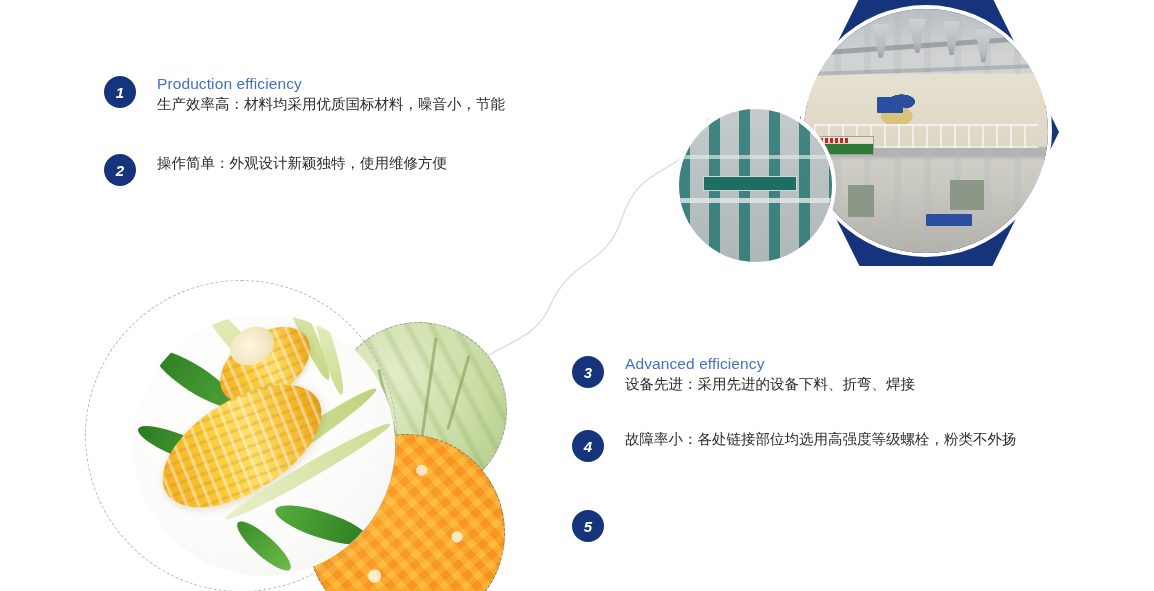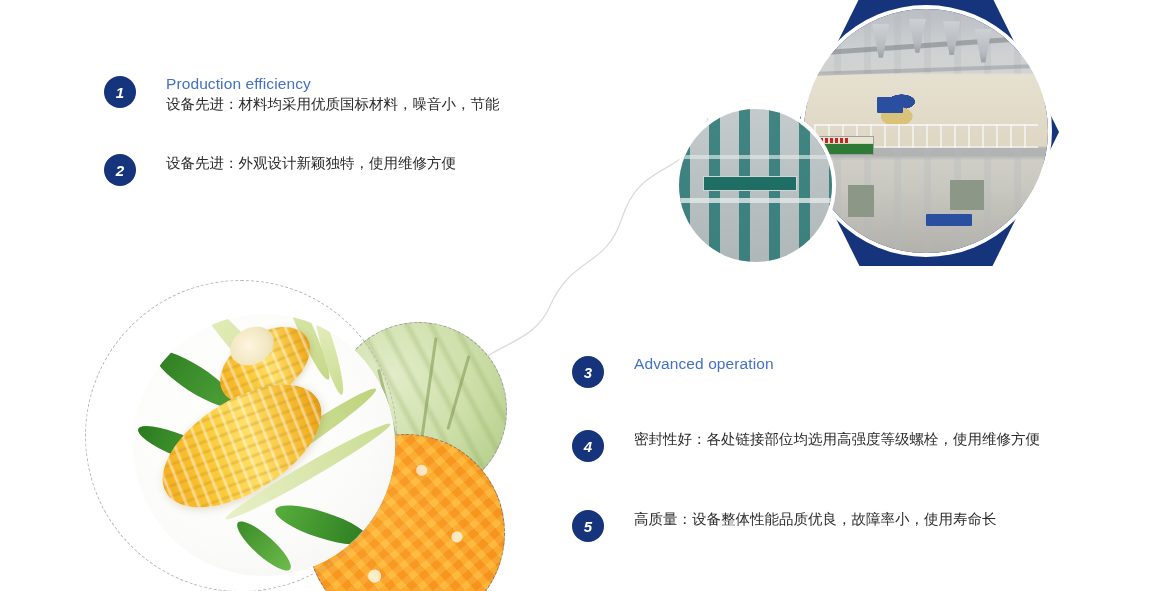--- a/index.html
+++ b/index.html
@@ -35,21 +35,21 @@
     font-size: 15px;
     font-style: italic;
     font-weight: bold;
     display: flex;
     align-items: center;
     justify-content: center;
     line-height: 1;
     margin-top: 2px;
   }
   .feature-text {
-    margin-left: 30px;
+    margin-left: 21px;
     white-space: nowrap;
   }
   .feature-title {
     color: #4471c4;
     font-size: 15.5px;
     line-height: 19px;
     letter-spacing: .1px;
   }
   .feature-desc {
     color: #2b2b2b;
@@ -373,45 +373,45 @@
       <span class="husk husk-pale3"></span>
       <span class="husk husk-dark3"></span>
       <span class="husk husk-dark4"></span>
     </div>
   </div>
 
   <div class="feature f1">
     <div class="badge">1</div>
     <div class="feature-text">
       <div class="feature-title">Production efficiency</div>
-      <div class="feature-desc">设备先进：材料均采用优质国标材料，噪音小，节能</div>
+      <div class="feature-desc">生产效率高：材料均采用优质国标材料，噪音小，节能</div>
     </div>
   </div>
 
   <div class="feature f2">
     <div class="badge">2</div>
     <div class="feature-text">
-      <div class="feature-desc">设备先进：外观设计新颖独特，使用维修方便</div>
+      <div class="feature-desc">操作简单：外观设计新颖独特，使用维修方便</div>
     </div>
   </div>
 
   <div class="feature f3">
     <div class="badge">3</div>
     <div class="feature-text">
-      <div class="feature-title">Advanced operation</div>
+      <div class="feature-title">Advanced efficiency</div>
+      <div class="feature-desc">设备先进：采用先进的设备下料、折弯、焊接</div>
     </div>
   </div>
 
   <div class="feature f4">
     <div class="badge">4</div>
     <div class="feature-text">
-      <div class="feature-desc">密封性好：各处链接部位均选用高强度等级螺栓，使用维修方便</div>
+      <div class="feature-desc">故障率小：各处链接部位均选用高强度等级螺栓，粉类不外扬</div>
     </div>
   </div>
 
   <div class="feature f5">
     <div class="badge">5</div>
     <div class="feature-text">
-      <div class="feature-desc">高质量：设备整体性能品质优良，故障率小，使用寿命长</div>
     </div>
   </div>
 
 </div>
 
 </body></html>

